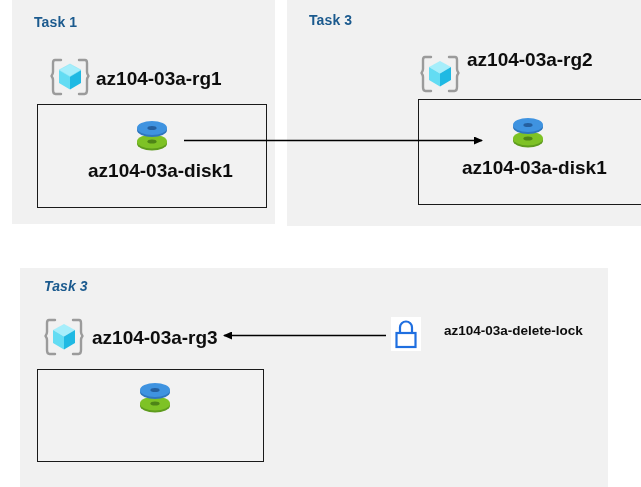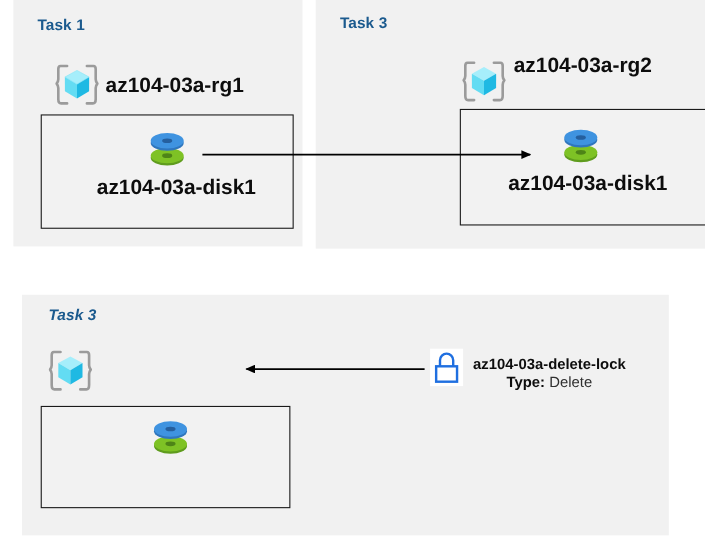--- a/index.html
+++ b/index.html
@@ -103,24 +103,23 @@
     left: 281px;
     top: 118px;
     font-size: 14px;
     font-weight: bold;
     color: #0d0d0d;
     white-space: nowrap;
   }
 
   #lock-label-group {
     position: absolute;
-    left: 418px;
+    left: 432px;
     top: 322px;
     white-space: nowrap;
-    text-align: center;
   }
   #lock-name {
     display: block;
     font-size: 13.5px;
     font-weight: bold;
     color: #0d0d0d;
     line-height: 17px;
   }
   #lock-type-row {
     display: block;
@@ -211,20 +210,21 @@
 
   <div class="rg-icon" id="rg-icon-3">
     <svg viewBox="0 0 40 40" width="40" height="40" aria-hidden="true">
       <path d="M11 3 L5 3 Q3 3 3 6 L3 15 Q3 17 1.5 19 Q3 21 3 23 L3 33 Q3 37 5.5 37 L11 37" fill="none" stroke="#9b9b9b" stroke-width="2.4" stroke-linecap="round" stroke-linejoin="round"></path>
       <path d="M29 3 L35 3 Q37 3 37 6 L37 15 Q37 17 38.5 19 Q37 21 37 23 L37 33 Q37 37 34.5 37 L29 37" fill="none" stroke="#9b9b9b" stroke-width="2.4" stroke-linecap="round" stroke-linejoin="round"></path>
       <polygon points="20,7 31,13 20,19.5 9,13" fill="#a6eefb"></polygon>
       <polygon points="9,13 20,19.5 20,32.5 9,26" fill="#63dcf3"></polygon>
       <polygon points="31,13 20,19.5 20,32.5 31,26" fill="#1fb9e3"></polygon>
     </svg>
   </div>
+  <div class="label" id="label-rg3">az104-03a-rg3</div>
 
   <div class="inner-box" id="box-task3"></div>
 
   <div class="disk-icon" id="disk-icon-3">
     <svg viewBox="0 0 44 44" width="44" height="44" aria-hidden="true">
       <ellipse cx="22" cy="30.5" rx="15" ry="7" fill="#5f9c1e"></ellipse>
       <ellipse cx="22" cy="28.5" rx="15" ry="7" fill="#7ec225"></ellipse>
       <ellipse cx="22" cy="28.5" rx="4.6" ry="2.1" fill="#4e8417"></ellipse>
       <ellipse cx="22" cy="17" rx="15" ry="7" fill="#2f76bd"></ellipse>
       <ellipse cx="22" cy="15" rx="15" ry="7" fill="#3f93e0"></ellipse>
@@ -233,21 +233,20 @@
   </div>
 
   <div id="lock-icon">
     <svg viewBox="0 0 30 34" width="30" height="34" aria-hidden="true">
       <path d="M9 16 L9 10.5 A6 6 0 0 1 21 10.5 L21 16" fill="none" stroke="#1f6fe0" stroke-width="2.2"></path>
       <rect x="5.5" y="16" width="19" height="14" fill="#ffffff" stroke="#1f6fe0" stroke-width="2.2"></rect>
     </svg>
   </div>
   <div id="lock-label-group">
     <span id="lock-name">az104-03a-delete-lock</span>
-    <span id="lock-type-row"><span id="lock-type-key">Type:</span> <span id="lock-type-value">Delete</span></span>
   </div>
 
   <svg id="connectors" viewBox="0 0 641 487" width="641" height="487">
     <defs>
       <marker id="arrow-right" markerWidth="9" markerHeight="8" refX="8" refY="4" orient="auto" markerUnits="userSpaceOnUse">
         <path d="M0,0 L9,4 L0,8 z" fill="#000000"></path>
       </marker>
       <marker id="arrow-left" markerWidth="9" markerHeight="8" refX="8" refY="4" orient="auto" markerUnits="userSpaceOnUse">
         <path d="M0,0 L9,4 L0,8 z" fill="#000000"></path>
       </marker>

